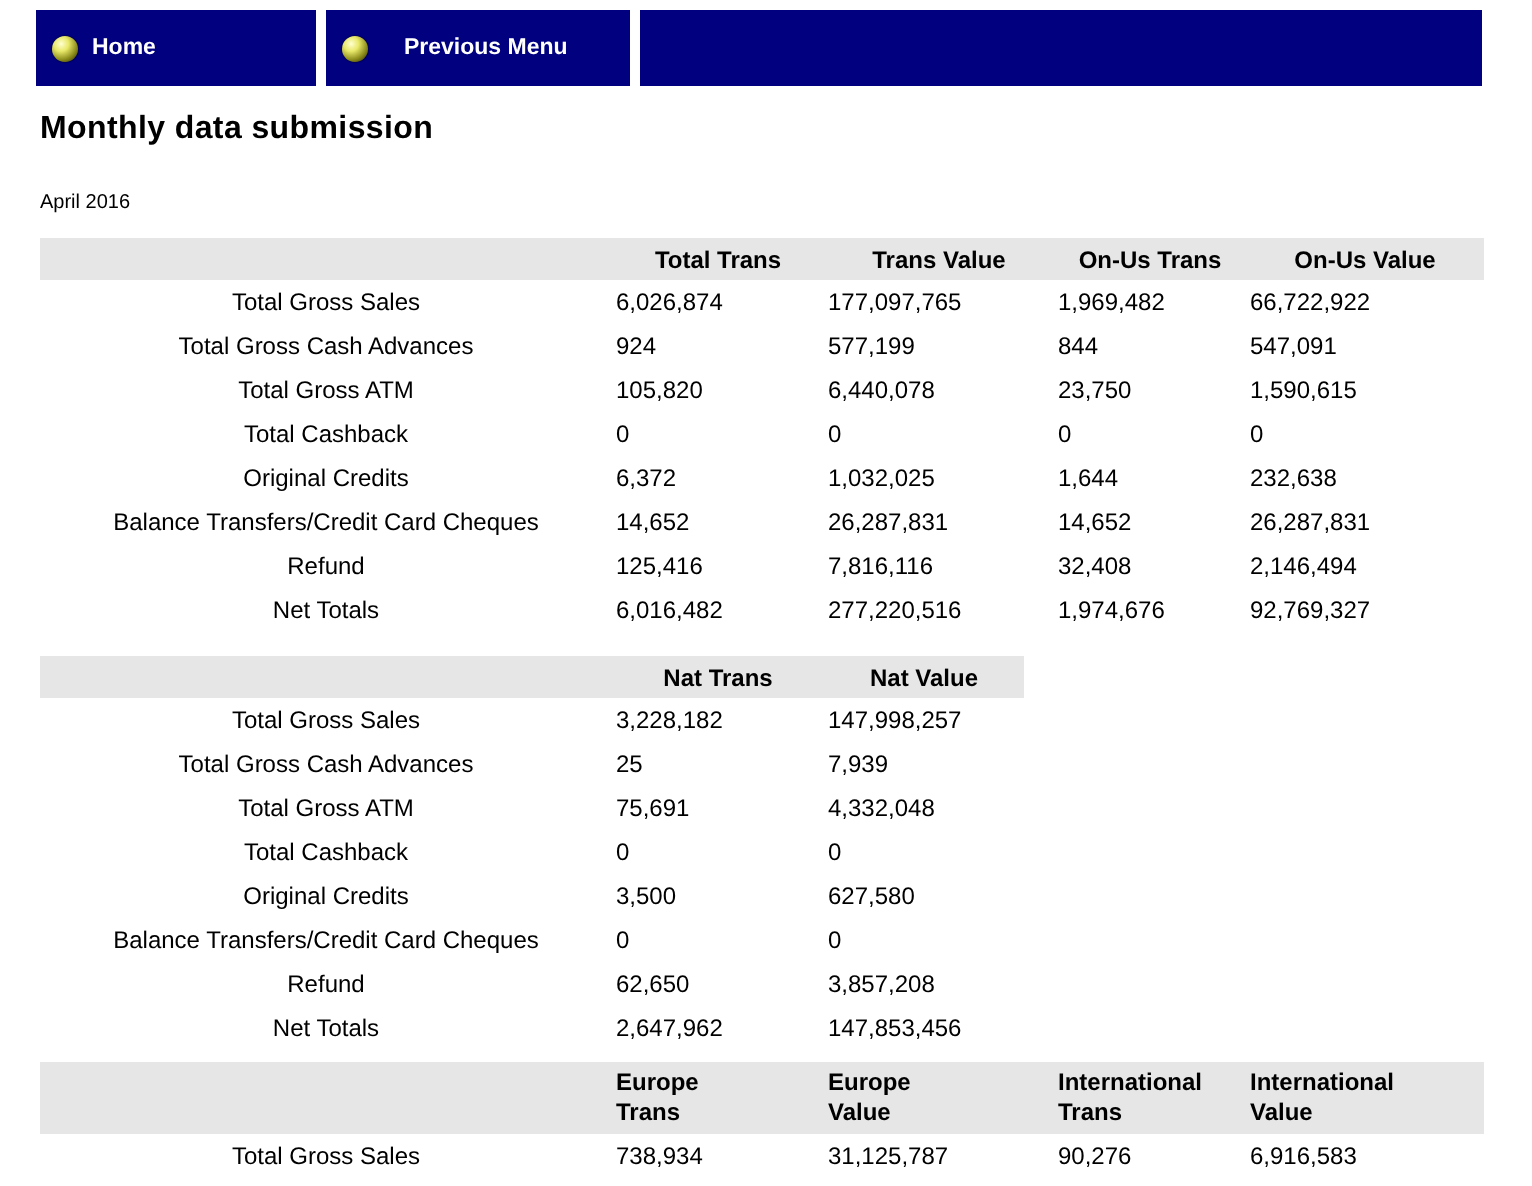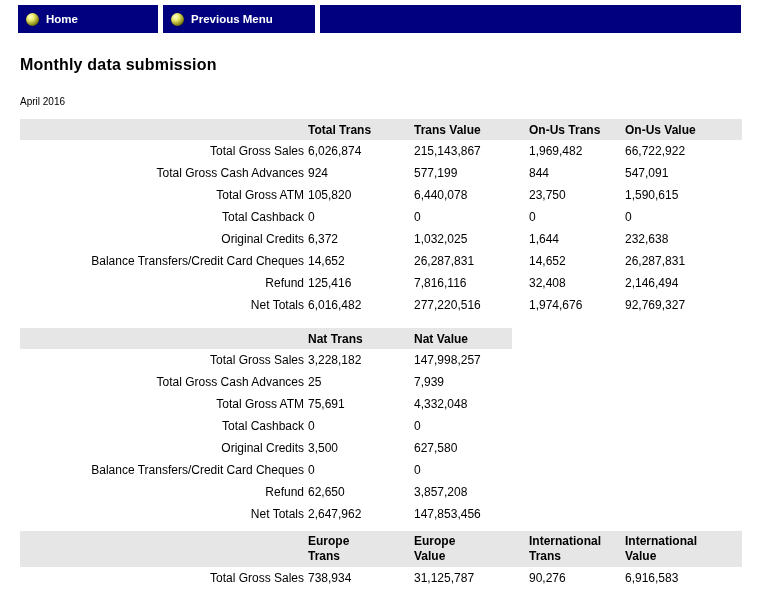--- a/index.html
+++ b/index.html
@@ -12,36 +12,36 @@
   .page {
     position:relative;
     width:766px; height:593px;
     overflow:hidden;
     background:#fff;
   }
 
   
   .navbar {
     position:absolute; top:5px; left:18px; right:25px;
-    height:28px;
+    height:38px;
     display:flex;
   }
   .nav-btn {
     background:var(--navy);
     color:#fff;
     font-size:11.5px;
     font-weight:bold;
     display:flex; align-items:center;
     padding:0 8px;
     margin-right:5px;
     cursor:pointer;
     white-space:nowrap;
   }
   .nav-btn.home { width:140px; }
-  .nav-btn.prev { width:152px; }
+  .nav-btn.prev { width:152px;gap:11px; }
   .nav-fill { flex:1; background:var(--navy); }
   .sphere {
     width:13px; height:13px;
     border-radius:50%;
     margin-right:7px;
     background:radial-gradient(circle at 35% 30%, #ffffd0 0%, #e8e86a 30%, #8a8a1a 65%, #1c1c00 100%);
     box-shadow:0 0 1px #000;
     flex:0 0 auto;
   }
 
@@ -66,32 +66,32 @@
     table-layout:fixed;
     margin-top:12px;
     font-size:12px;
   }
   table.t1 { margin-bottom:2px; }
   table.t2 { margin-bottom:0; }
   table.t3 { margin-top:6px; }
   thead tr { background:var(--header-bg); }
   th {
     font-weight:bold;
-    text-align:left;
+    text-align:center;
     padding:4px 2px 3px 2px;
     vertical-align:middle;
     font-size:12px;
   }
   th.col-label { text-align:left; padding-left:2px; }
   td {
     padding:4px 2px 4px 2px;
     vertical-align:middle;
     line-height:14px;
   }
-  td.col-label { text-align:right; }
+  td.col-label { text-align:center; }
   td.col-num { text-align:left; }
   table.t3 thead th { text-align:left; white-space:pre-line; line-height:15px; padding-top:3px; padding-bottom:3px; }
   table.t3 thead th.col-label { text-align:left; }
 </style>
 </head>
 <body>
 
 <div class="page">
 
   <div class="navbar">
@@ -124,21 +124,21 @@
             <th>Total Trans</th>
             <th>Trans Value</th>
             <th>On-Us Trans</th>
             <th>On-Us Value</th>
           </tr>
         </thead>
         <tbody>
           <tr>
             <td class="col-label">Total Gross Sales</td>
             <td class="col-num">6,026,874</td>
-            <td class="col-num">215,143,867</td>
+            <td class="col-num">177,097,765</td>
             <td class="col-num">1,969,482</td>
             <td class="col-num">66,722,922</td>
           </tr>
           <tr>
             <td class="col-label">Total Gross Cash Advances</td>
             <td class="col-num">924</td>
             <td class="col-num">577,199</td>
             <td class="col-num">844</td>
             <td class="col-num">547,091</td>
           </tr>

